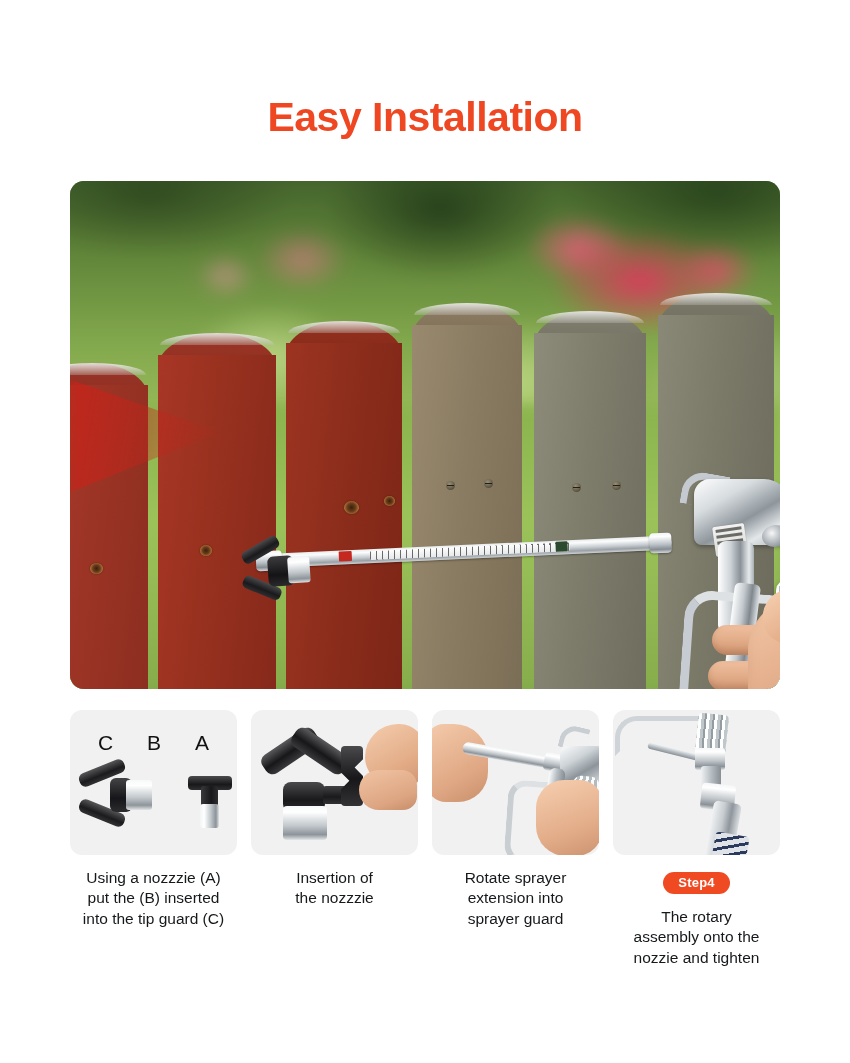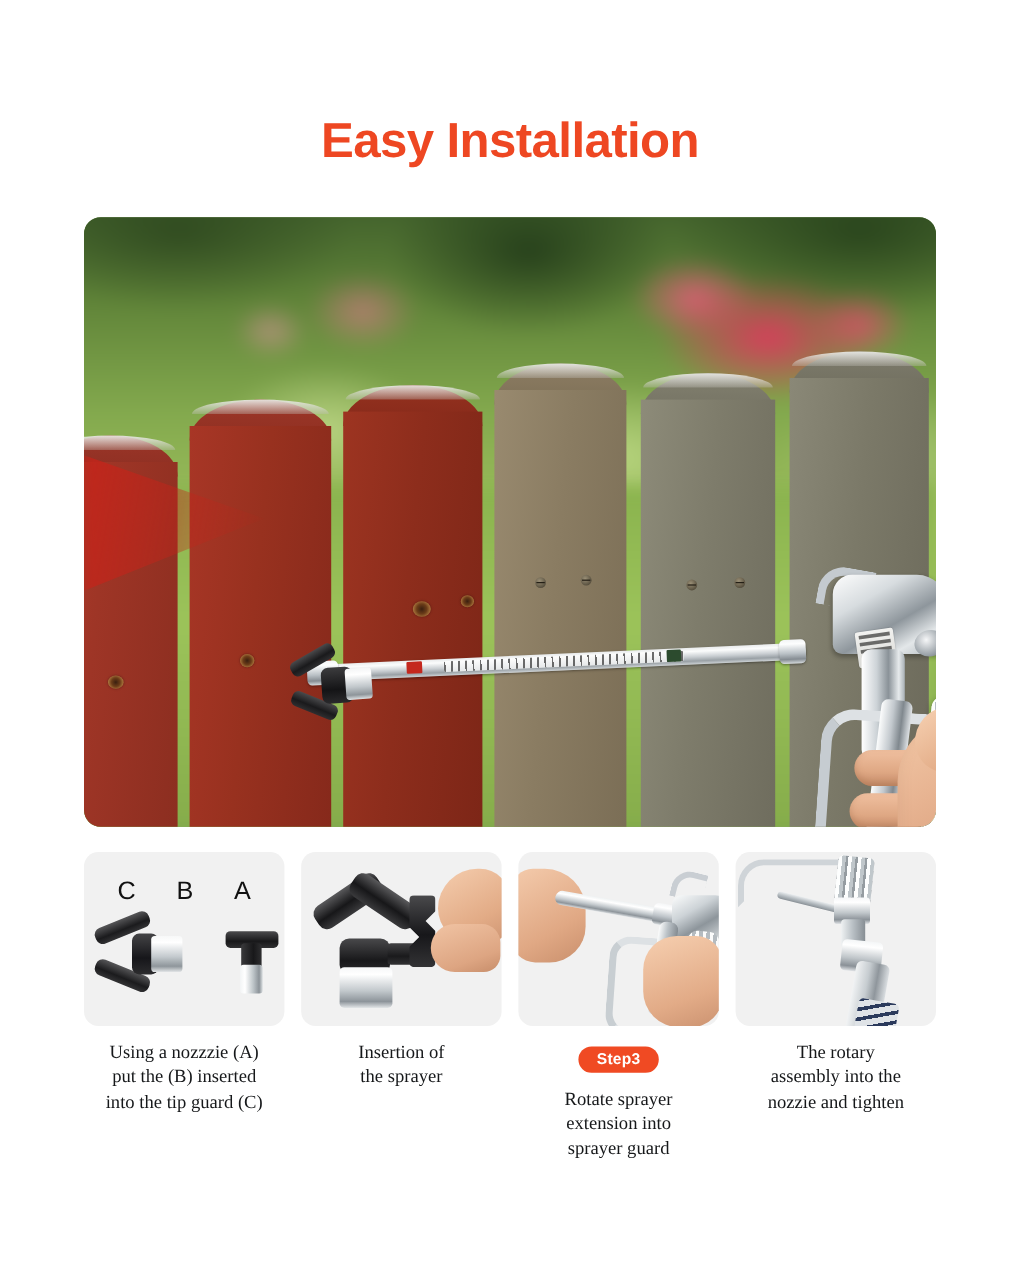--- a/index.html
+++ b/index.html
@@ -283,21 +283,21 @@
     border-radius: 11px;
     line-height: 1;
     letter-spacing: .2px;
   }
   .caption {
     text-align: center;
     margin-top: 13px;
     font-size: 15.5px;
     line-height: 1.32;
     color: #16181a;
-    font-family: Liberation Serif, serif;
+    font-family: Liberation Sans, sans-serif;
     white-space: pre-line;
   }
 
   
   .t1-letters {
     position: absolute; top: 21px; left: 0; right: 0;
     display: flex; justify-content: center; gap: 34px;
     font-size: 21px; color: #111; font-family: "Liberation Sans", sans-serif;
   }
   .t1-guard { position: absolute; left: 8px; top: 52px; width: 66px; height: 66px; }
@@ -585,55 +585,55 @@
       </div>
       <div class="t2-tip">
           <div class="v"></div>
         </div>
       <div class="t2-hand">
         <div class="p1"></div>
         <div class="p2"></div>
       </div>
     </div>
     <div class="caption">Insertion of
-the sprayer</div>
+the nozzzie</div>
   </div>
 
   <div class="step">
     <div class="thumb-card">
       <div class="t3-hand-l">
           <div class="k"></div>
         </div>
       <div class="t3-ext"></div>
       <div class="t3-collar"></div>
       <div class="t3-hook"></div>
       <div class="t3-head"></div>
       <div class="t3-bow"></div>
       <div class="t3-trigger"></div>
       <div class="t3-grip"></div>
       <div class="t3-hand-r">
           <div class="k"></div>
         </div>
     </div>
-    <div class="badge-wrap">
-      <span class="badge">Step3</span>
-    </div>
     <div class="caption">Rotate sprayer
 extension into
 sprayer guard</div>
   </div>
 
   <div class="step">
     <div class="thumb-card">
       <div class="t4-bow"></div>
       <div class="t4-rod"></div>
       <div class="t4-ribbed"></div>
       <div class="t4-nut1"></div>
       <div class="t4-neck"></div>
       <div class="t4-nut2"></div>
       <div class="t4-hose"></div>
       <div class="t4-spiral"></div>
     </div>
+    <div class="badge-wrap">
+      <span class="badge">Step4</span>
+    </div>
     <div class="caption">The rotary
-assembly into the
+assembly onto the
 nozzie and tighten</div>
   </div>
 </div>
 
 </body></html>

